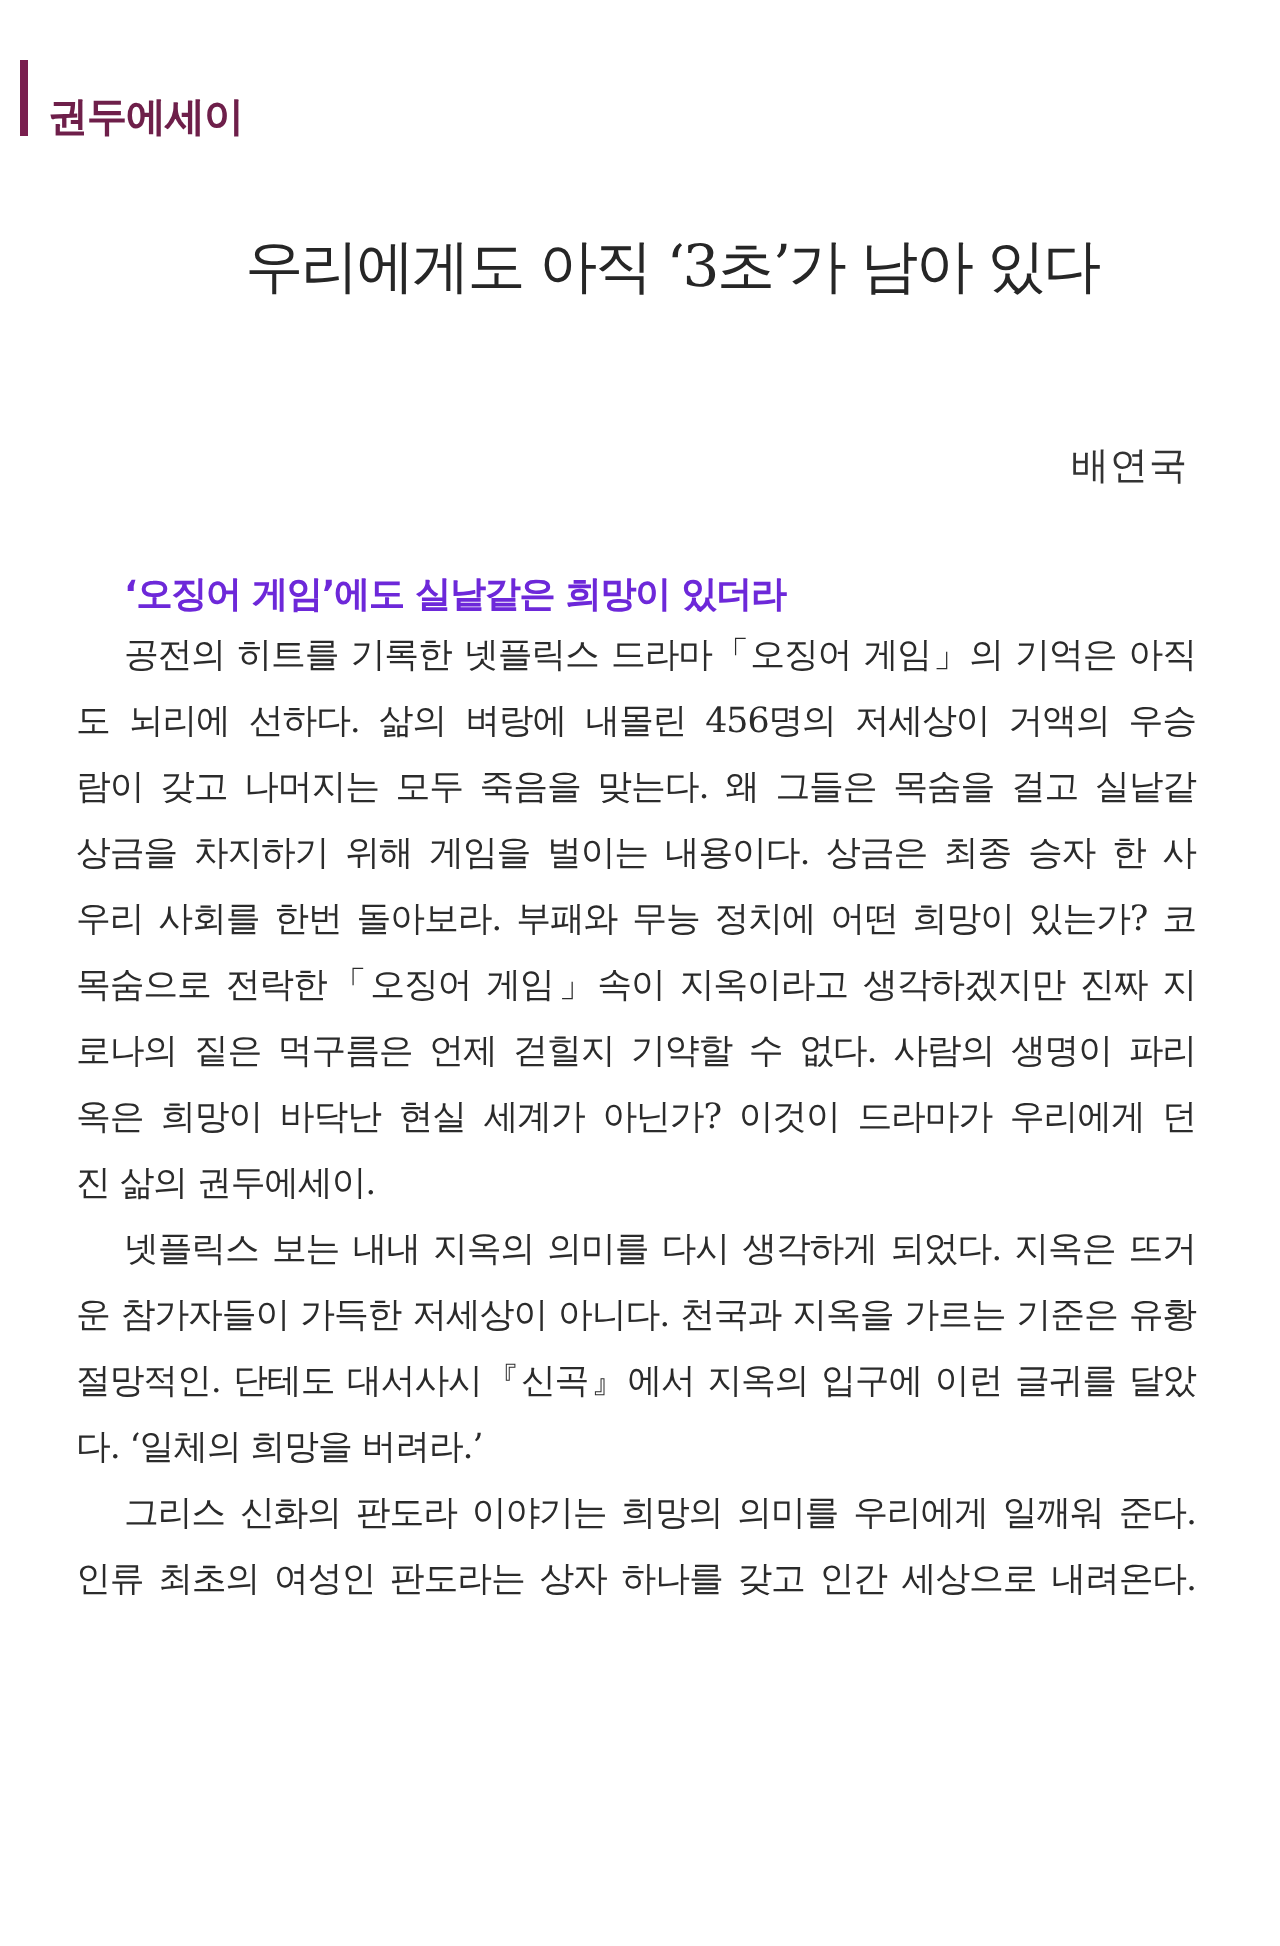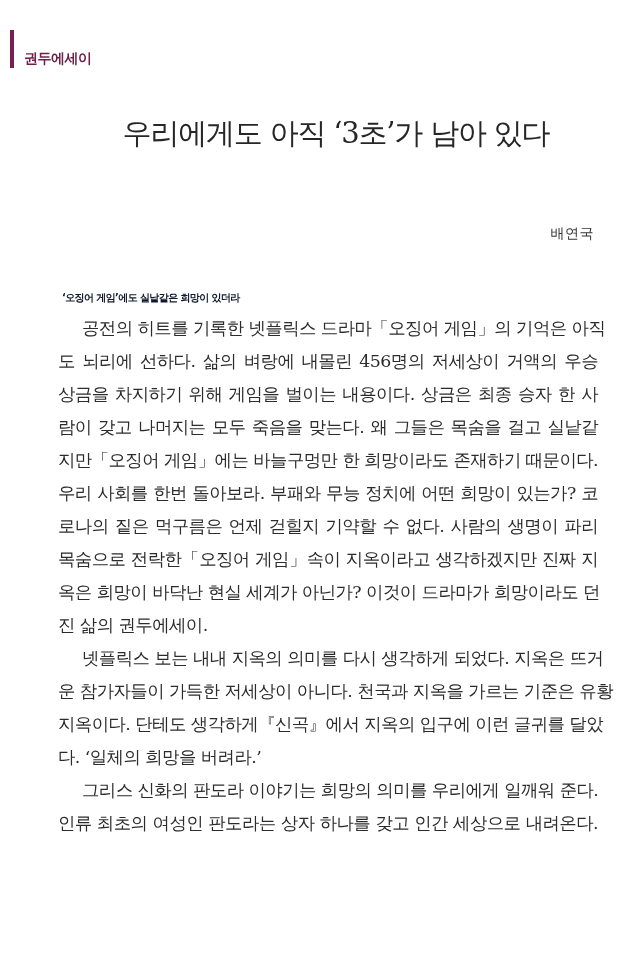--- a/index.html
+++ b/index.html
@@ -25,21 +25,21 @@
     }
     .accent-bar {
       width: 4px;
       height: 38px;
       background: #7a1f4f;
       margin-right: 10px;
     }
     .section-label {
       font-family: "DejaVu Sans", "Liberation Sans", sans-serif;
       font-weight: bold;
-      font-size: 14px;
+      font-size: 20px;
       color: #6e1f4a;
       line-height: 16px;
       margin-bottom: 2px;
       letter-spacing: -0.5px;
     }
     .title {
       position: absolute;
       left: 0;
       width: 640px;
       top: 113px;
@@ -49,58 +49,57 @@
       color: #262626;
       letter-spacing: -1.2px;
       font-weight: normal;
       margin: 0;
       padding-left: 16px;
     }
     .author {
       position: absolute;
       right: 46px;
       top: 221px;
-      font-size: 14px;
+      font-size: 19px;
       line-height: 24px;
       color: #333;
       letter-spacing: 0.5px;
     }
     .article {
       position: absolute;
       left: 38px;
       top: 284px;
       width: 560px;
     }
     .subheading {
       font-family: "DejaVu Sans", "Liberation Sans", sans-serif;
       font-weight: bold;
-      font-size: 10px;
+      font-size: 18px;
       line-height: 28px;
       height: 28px;
-      color: #0f172a;
+      color: #6d28d9;
       padding-left: 24px;
       letter-spacing: -0.6px;
       white-space: nowrap;
       margin: 0;
     }
     .para {
       margin: 0;
     }
     .line {
       display: block;
       font-size: 17.4px;
       line-height: 33px;
       height: 33px;
       white-space: nowrap;
       letter-spacing: -0.55px;
       color: #2b2b2b;
       text-align: justify;
       text-align-last: justify;
       word-spacing: 0;
-      margin-left: 20px;
     }
     .line.last {
       text-align-last: left;
     }
     .line.indent {
       padding-left: 24px;
     }
   </style>
 </head>
 <body>
@@ -113,37 +112,36 @@
 <h1 class="title">우리에게도 아직 ‘3초’가 남아 있다</h1>
 
 <div class="author">배연국</div>
 
 <div class="article">
   <div class="subheading">‘오징어 게임’에도 실낱같은 희망이 있더라</div>
 
   <div class="para">
     <span class="line indent">공전의 히트를 기록한 넷플릭스 드라마「오징어 게임」의 기억은 아직</span>
     <span class="line">도 뇌리에 선하다. 삶의 벼랑에 내몰린 456명의 저세상이 거액의 우승</span>
+    <span class="line">람이 갖고 나머지는 모두 죽음을 맞는다. 왜 그들은 목숨을 걸고 실낱같</span>
     <span class="line">상금을 차지하기 위해 게임을 벌이는 내용이다. 상금은 최종 승자 한 사</span>
-    <span class="line">람이 갖고 나머지는 모두 죽음을 맞는다. 왜 그들은 목숨을 걸고 실낱같</span>
   </div>
 
   <div class="para">
-    <span class="line">지만「오징어 게임」에는 바늘구멍만 한 희망이라도 존재하기 때문이다.</span>
     <span class="line">우리 사회를 한번 돌아보라. 부패와 무능 정치에 어떤 희망이 있는가? 코</span>
+    <span class="line">목숨으로 전락한「오징어 게임」속이 지옥이라고 생각하겠지만 진짜 지</span>
     <span class="line">로나의 짙은 먹구름은 언제 걷힐지 기약할 수 없다. 사람의 생명이 파리</span>
-    <span class="line">목숨으로 전락한「오징어 게임」속이 지옥이라고 생각하겠지만 진짜 지</span>
-    <span class="line">옥은 희망이 바닥난 현실 세계가 아닌가? 이것이 드라마가 희망이라도 던</span>
+    <span class="line">옥은 희망이 바닥난 현실 세계가 아닌가? 이것이 드라마가 우리에게 던</span>
     <span class="line last">진 삶의 권두에세이.</span>
   </div>
 
   <div class="para">
     <span class="line indent">넷플릭스 보는 내내 지옥의 의미를 다시 생각하게 되었다. 지옥은 뜨거</span>
     <span class="line">운 참가자들이 가득한 저세상이 아니다. 천국과 지옥을 가르는 기준은 유황</span>
-    <span class="line">지옥이다. 단테도 생각하게『신곡』에서 지옥의 입구에 이런 글귀를 달았</span>
+    <span class="line">절망적인. 단테도 대서사시『신곡』에서 지옥의 입구에 이런 글귀를 달았</span>
     <span class="line last">다. ‘일체의 희망을 버려라.’</span>
   </div>
 
   <div class="para">
     <span class="line indent">그리스 신화의 판도라 이야기는 희망의 의미를 우리에게 일깨워 준다.</span>
     <span class="line">인류 최초의 여성인 판도라는 상자 하나를 갖고 인간 세상으로 내려온다.</span>
   </div>
 </div>
 
 </body></html>

